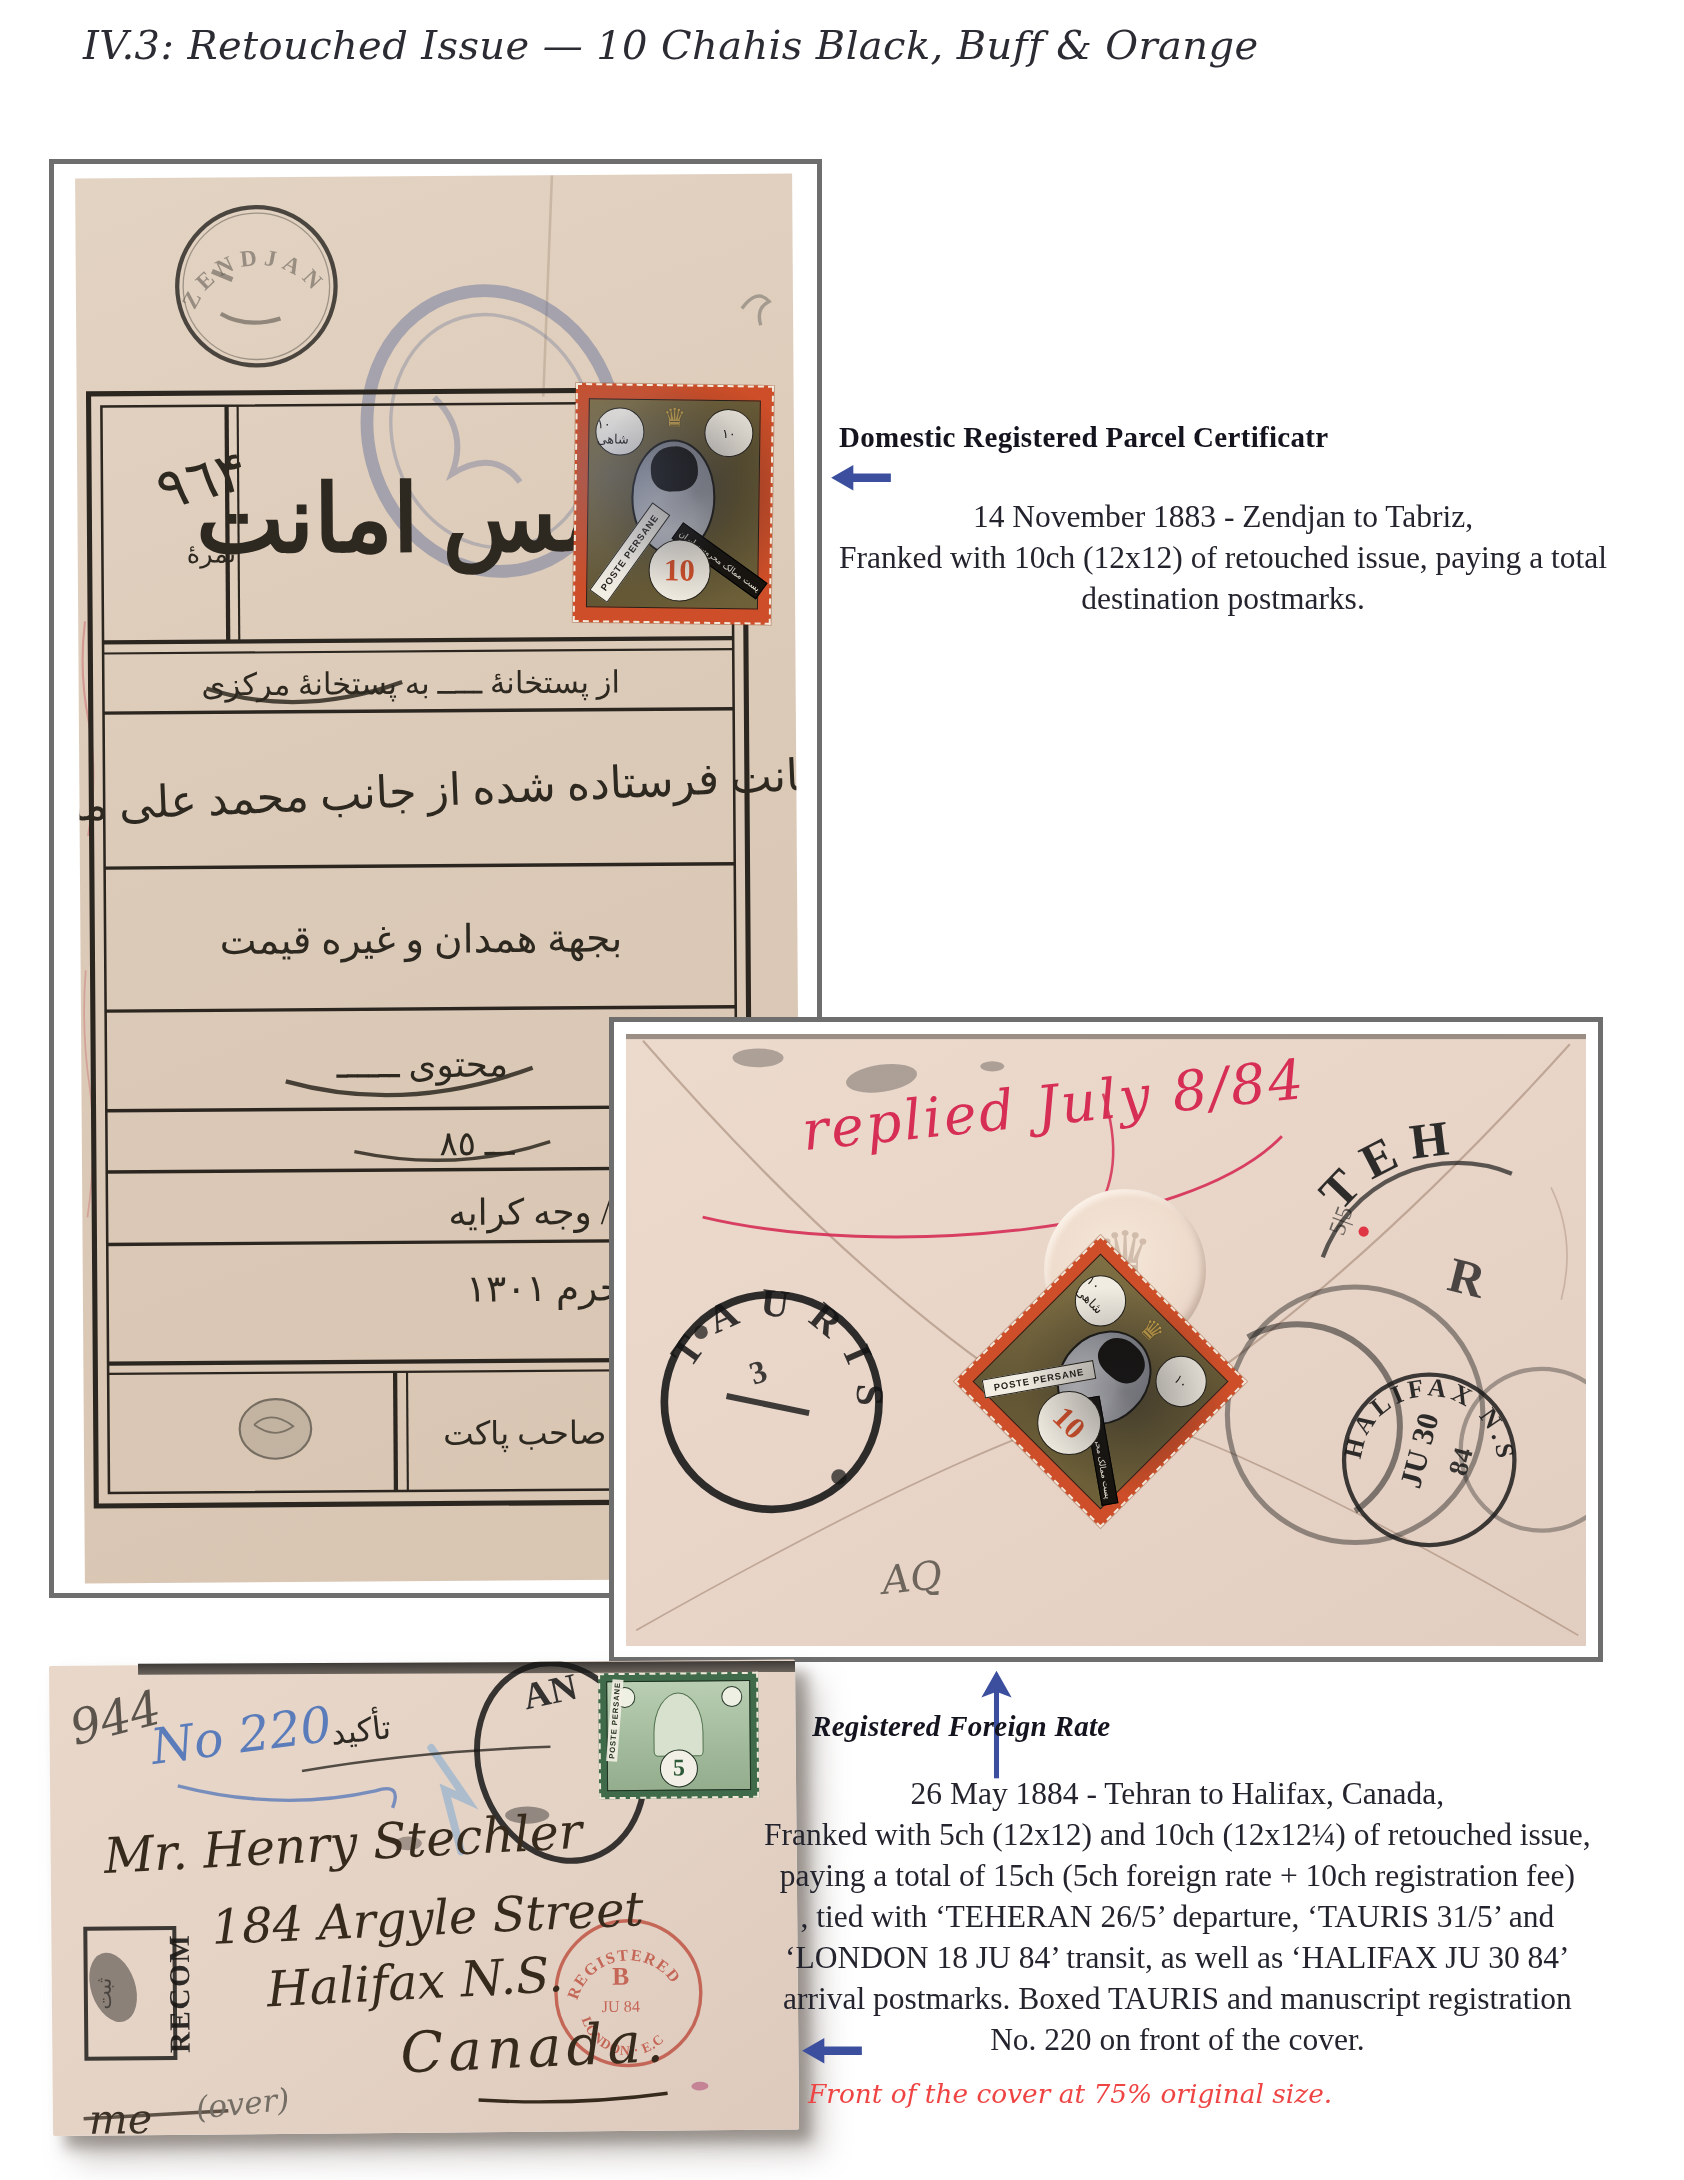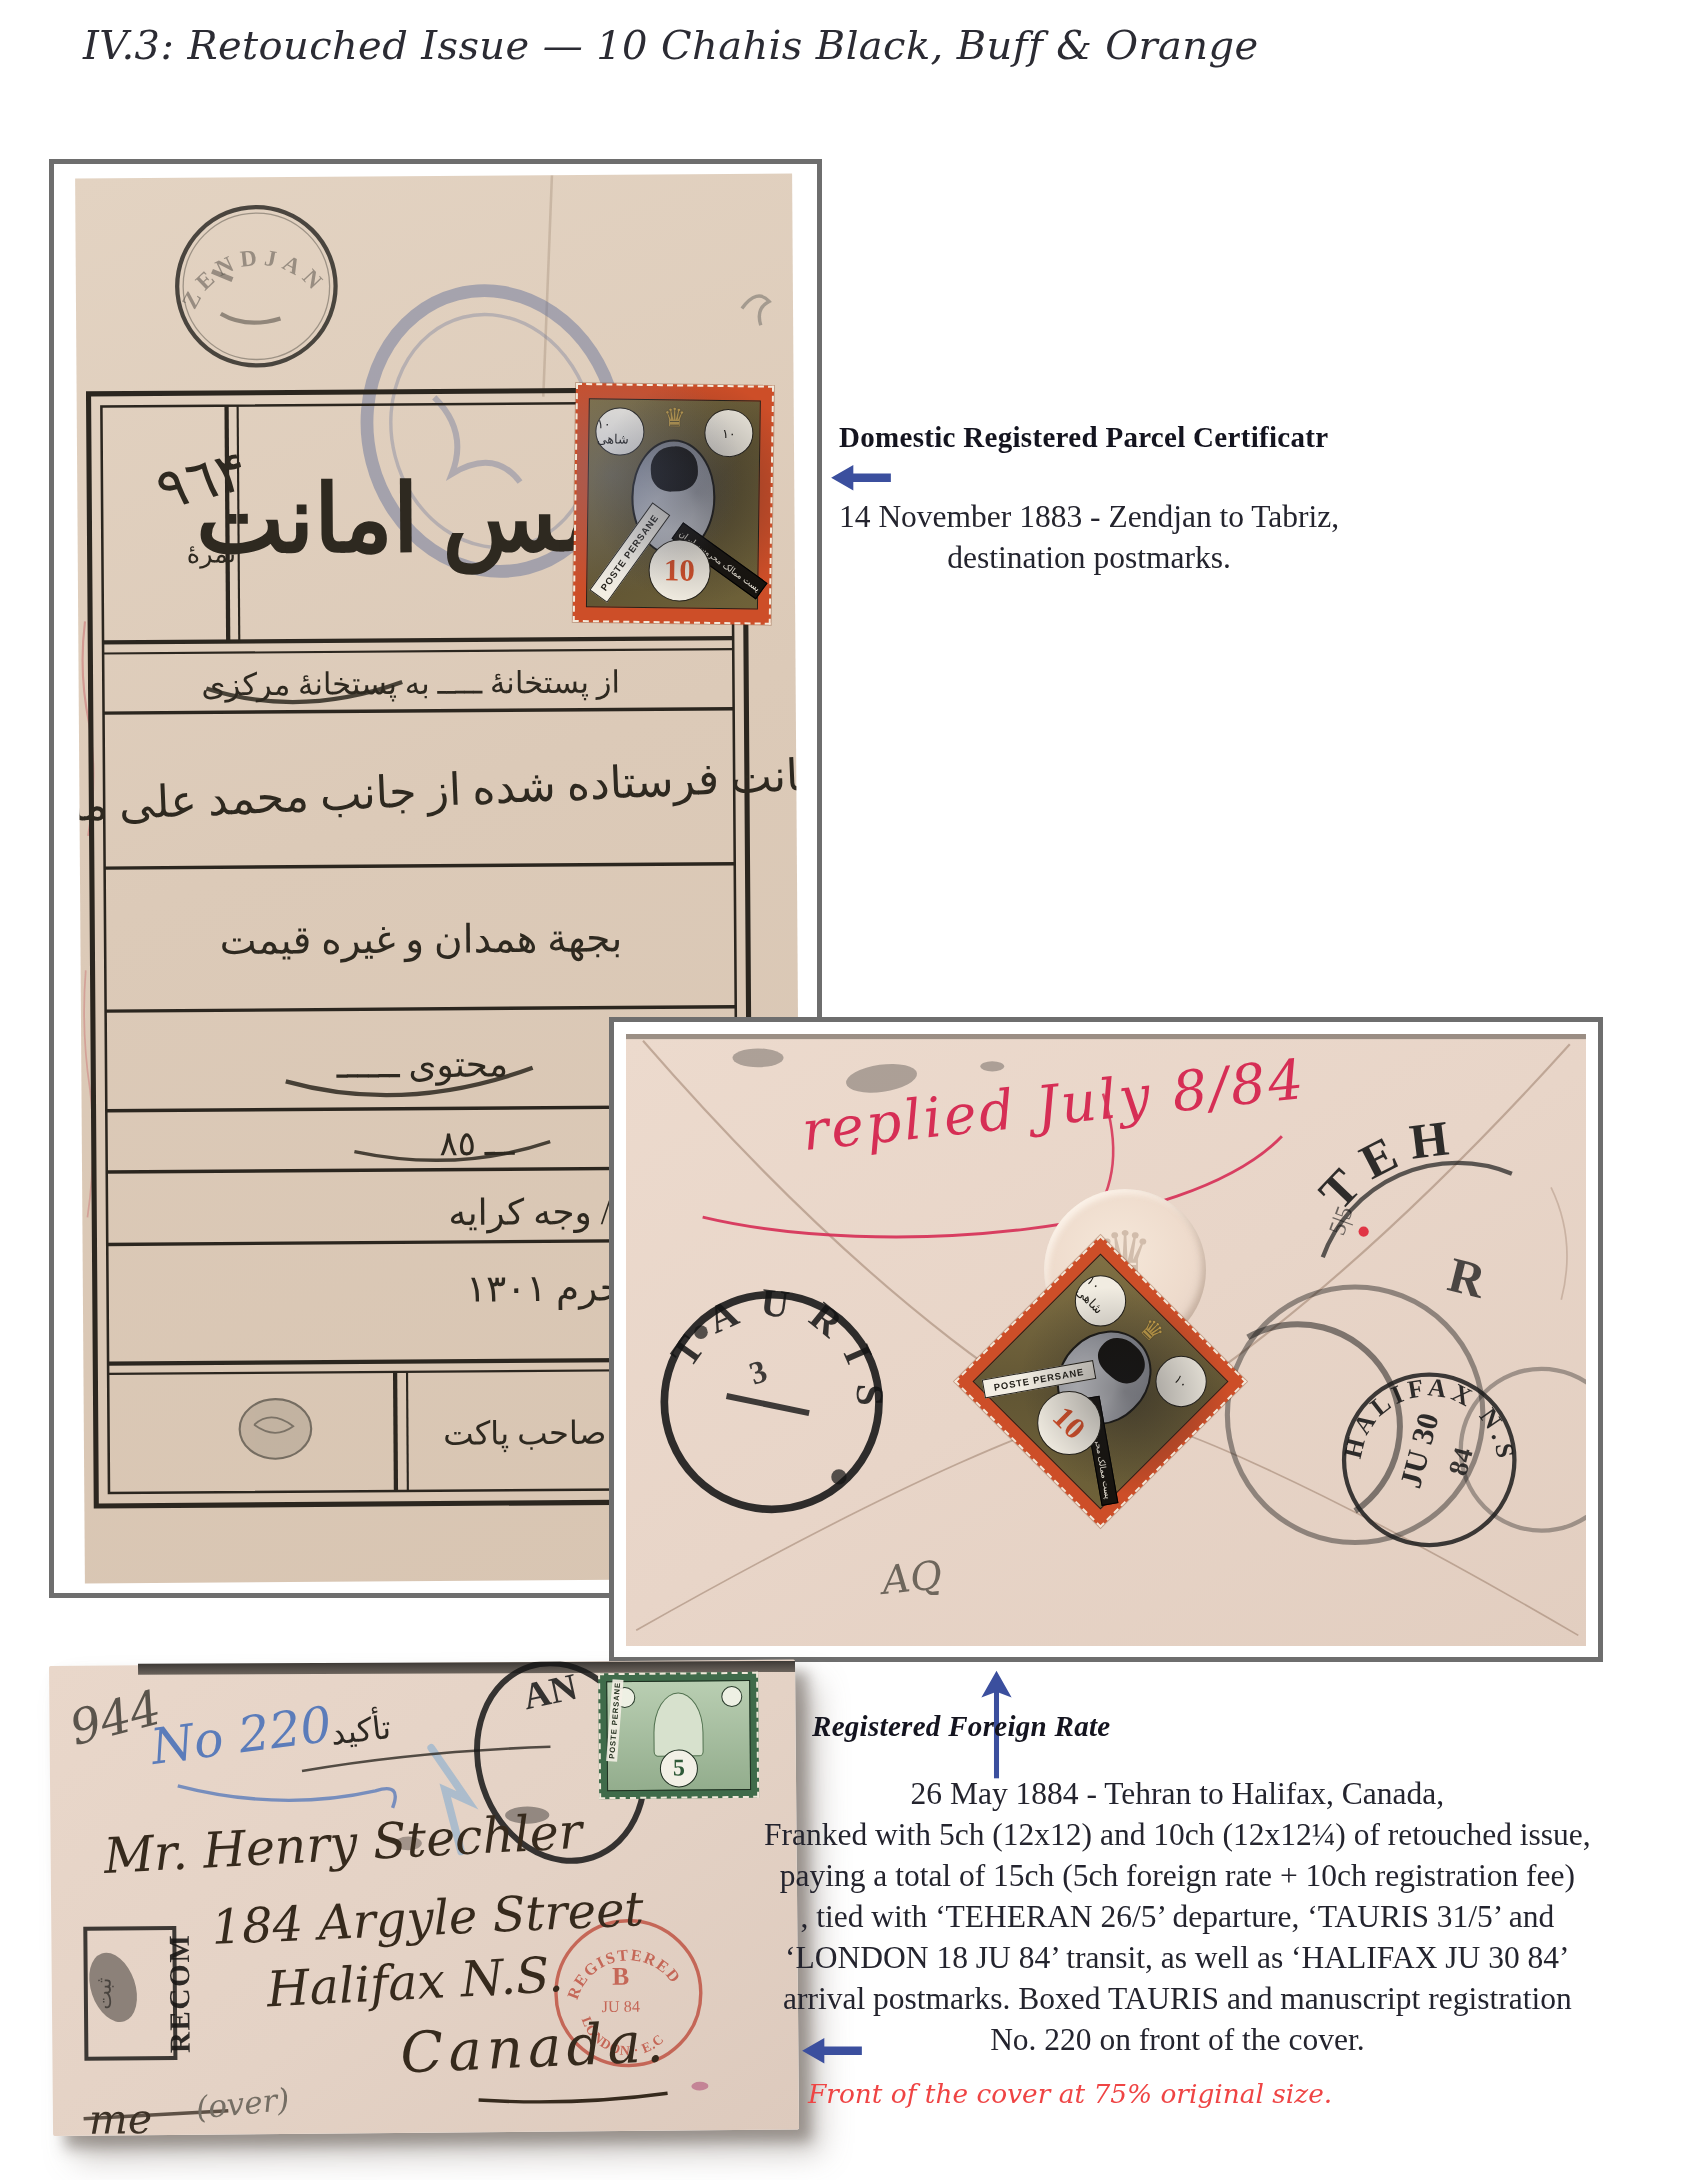--- a/index.html
+++ b/index.html
@@ -362,20 +362,21 @@
     <div class="abs hand ms-me">me</div>
     <div class="abs hand ms-over">(over)</div>
   </div>
 
   <div class="anno-h" style="left:839px;top:421px;">Domestic Registered Parcel Certificatr</div>
   <svg class="arrow" style="left:831px;top:465px;" width="60" height="25.6" viewBox="0 0 70 30">
     <polygon points="0,15 26,0 26,10 70,10 70,20 26,20 26,30" fill="#3b4f9e"></polygon>
   </svg>
   <div class="anno-p" style="left:839px;top:496px;">
     <div>14 November 1883  - Zendjan to Tabriz,</div>
+    <div>Franked with 10ch (12x12) of retouched issue, paying a total</div>
     <div>destination postmarks.</div>
   </div>
 
   <svg class="arrow" style="left:978px;top:1670px;" width="37" height="109" viewBox="0 0 44 128">
     <polygon points="22,0 40,32 22,25 4,32" fill="#3b4f9e"></polygon>
     <rect x="19" y="24" width="6" height="104" fill="#3b4f9e"></rect>
   </svg>
   <div class="anno-h" style="left:812px;top:1710px;font-style:italic;">Registered Foreign Rate</div>
   <div class="anno-p" style="left:764px;top:1773px;">
     <div>26 May 1884  - Tehran to Halifax, Canada,</div>

